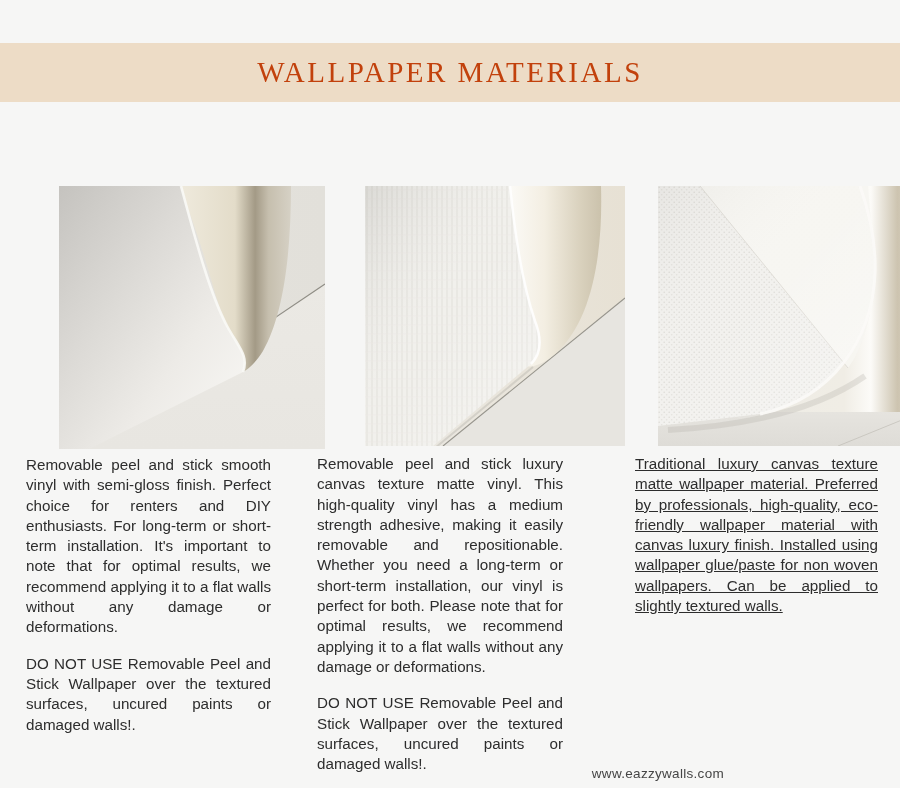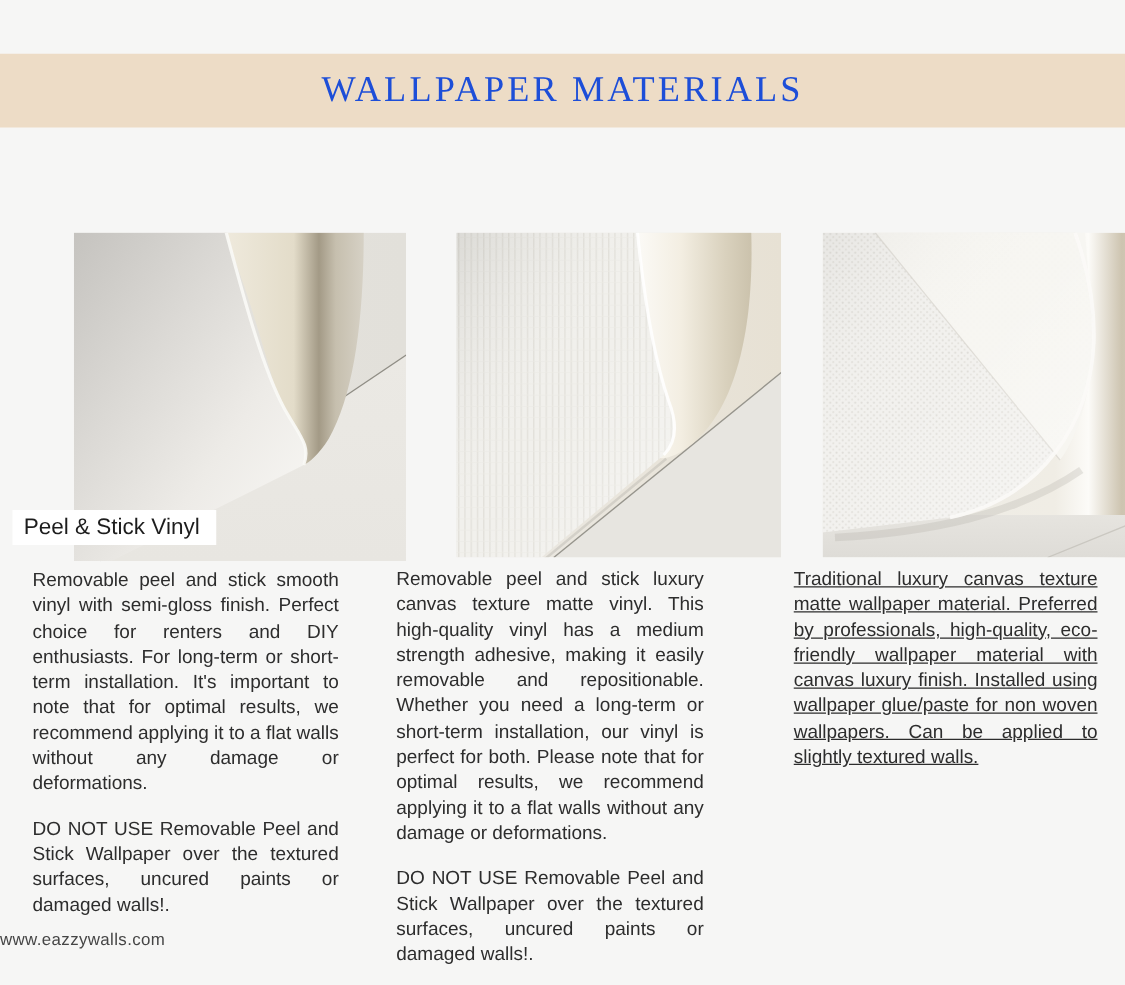--- a/index.html
+++ b/index.html
@@ -2,42 +2,42 @@
 <html><head>
 <meta charset="utf-8">
 <style>
   html,body{margin:0;padding:0;background:#f6f6f5;}
   .page{position:relative;width:900px;height:788px;background:#f6f6f5;overflow:hidden;
         font-family:"Liberation Sans","DejaVu Sans",sans-serif;}
   
   .banner{position:absolute;left:0;top:43px;width:900px;height:59px;background:#eddcc6;
           display:flex;align-items:center;justify-content:center;}
   .banner h1{margin:0;font-family:"Liberation Serif","DejaVu Serif",serif;font-weight:400;
-             font-size:29px;letter-spacing:2.5px;color:#1d4ed8;}
+             font-size:29px;letter-spacing:2.5px;color:#c2410c;}
   
   .fig{position:absolute;top:170px;overflow:hidden;}
   .fig svg{display:block;width:100%;height:100%;}
   .fig1{left:19px;width:266px;height:263px;}
   .fig2{left:325px;width:260px;height:260px;}
   .fig3{left:618px;width:266px;height:260px;}
   
   .lab{position:absolute;background:#ffffff;color:#1d1d1d;font-size:18px;line-height:19px;
        padding:4px 13px 5px 9px;white-space:nowrap;}
   .lab1{left:10px;top:408px;}
   .lab2{left:325px;top:403px;}
   .lab3{left:620px;top:403px;}
   
   .txt{position:absolute;color:#2d2d2d;font-size:15.2px;line-height:20.3px;text-align:justify;}
   .txt p{margin:16px;}
   .txt1{left:10px;top:439px;width:277px;}
   .txt2{left:301px;top:438px;width:278px;}
   .txt3{left:619px;top:438px;width:275px;text-decoration:underline;}
   .warn{text-decoration-thickness:1.5px;text-underline-offset:3.5px;}
   
-  .footer{position:absolute;left:0;top:744px;width:724px;text-align:left;
+  .footer{position:absolute;left:0;top:766px;width:724px;text-align:right;
           color:#454545;font-size:13.5px;letter-spacing:.3px;}
 </style>
 </head>
 <body>
 
 <div class="page">
 
   <header class="banner">
     <h1>WALLPAPER MATERIALS</h1>
   </header>
@@ -141,21 +141,20 @@
       <line x1="180" y1="260" x2="266" y2="225" stroke="#b7b4ac" stroke-width="1" opacity="0.55"></line>
       <path d="M10,244 C85,240 155,226 207,190" stroke="#b0ada5" stroke-width="6" opacity="0.28" fill="none"></path>
       <path d="M0,0 L202,0 C212,28 218,58 217,88 C214,152 176,212 102,228 L0,240 Z" fill="url(#s3dots)"></path>
       <path d="M42,0 L210,0 L217,88 C214,130 205,162 190,182 Z" fill="#f7f5f1" opacity="0.95"></path>
       <path d="M42,0 L190,182" stroke="#d8d5ce" stroke-width="1" opacity="0.7"></path>
       <path d="M0,0 L202,0 C212,28 218,58 217,88 C214,152 176,212 102,228 L0,240 Z" fill="url(#s3shade)"></path>
       <path d="M202,0 C212,28 218,58 217,88 C214,152 176,212 102,228" fill="none" stroke="#fbfaf7" stroke-width="3" opacity="0.9"></path>
     </svg>
   </figure>
 
-  <div class="lab lab1">Peel &amp; Stick Vinyl</div>
 
   <div class="txt txt1">
     <p>Removable peel and stick smooth vinyl with semi-gloss finish. Perfect choice for renters and DIY enthusiasts. For long-term or short-term installation. It's important to note that for optimal results, we recommend applying it to a flat walls without any damage or deformations.</p>
     <p class="warn">DO NOT USE Removable Peel and Stick Wallpaper over the textured surfaces, uncured paints or damaged walls!.</p>
   </div>
   <div class="txt txt2">
     <p>Removable peel and stick luxury canvas texture matte vinyl. This high-quality vinyl has a medium strength adhesive, making it easily removable and repositionable. Whether you need a long-term or short-term installation, our vinyl is perfect for both. Please note that for optimal results, we recommend applying it to a flat walls without any damage or deformations.</p>
     <p class="warn">DO NOT USE Removable Peel and Stick Wallpaper over the textured surfaces, uncured paints or damaged walls!.</p>
   </div>
   <div class="txt txt3">

